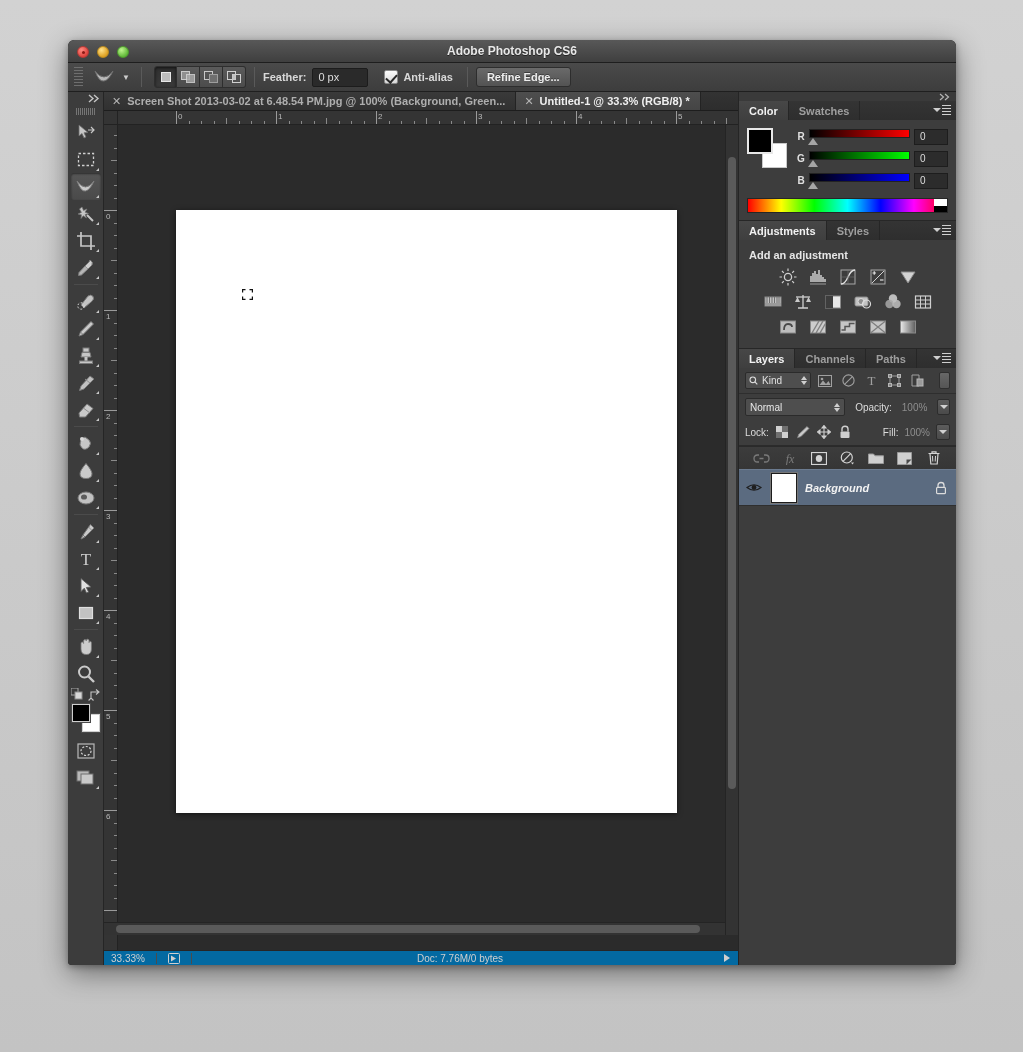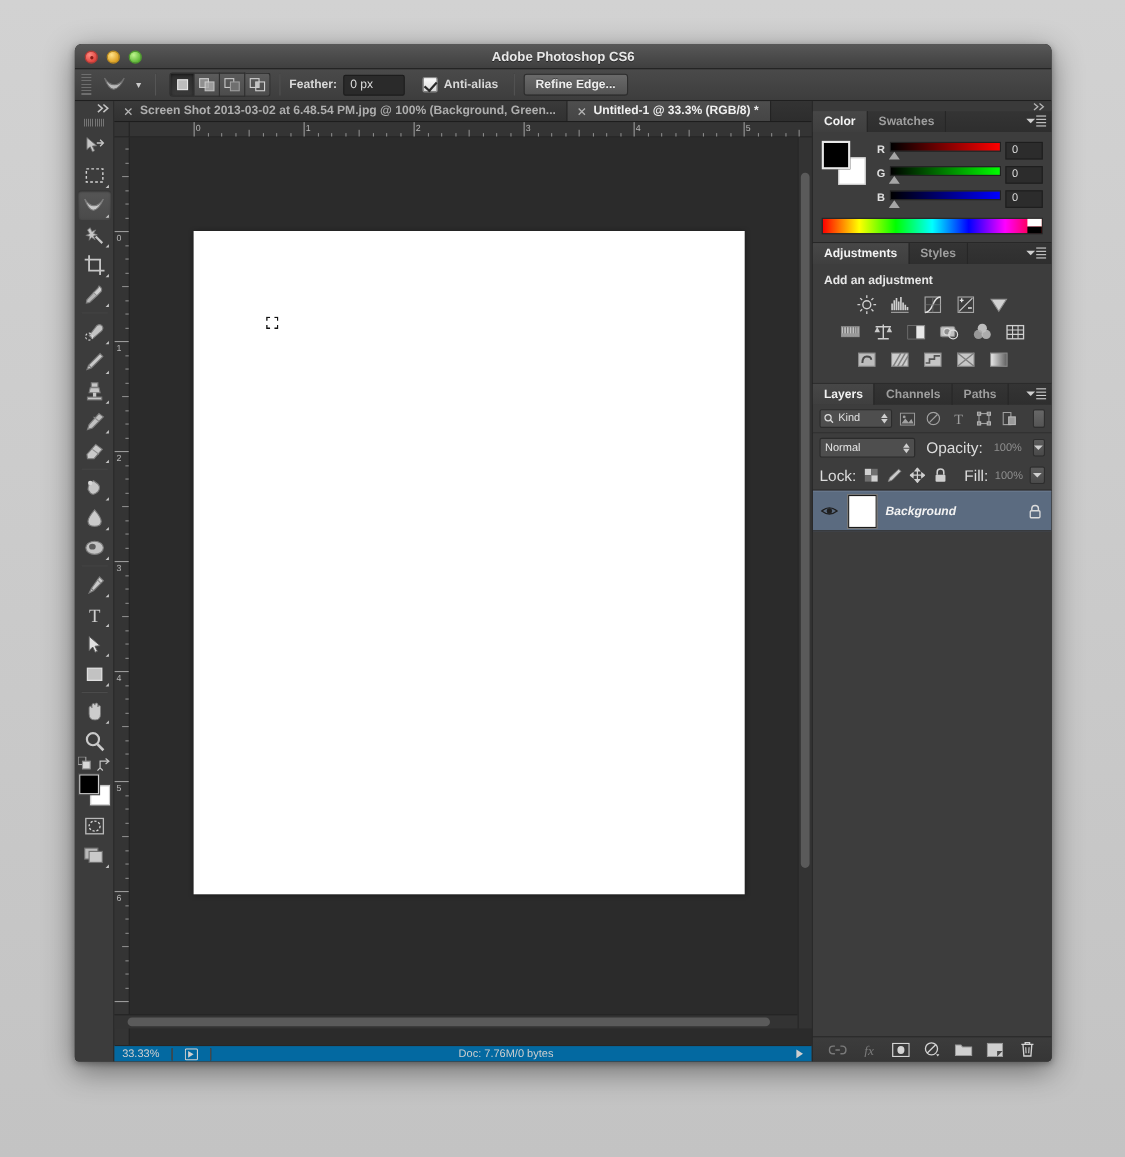--- a/index.html
+++ b/index.html
@@ -280,21 +280,21 @@
   .kind-sel .stepper i:last-child { width:0;height:0;border-left:3px solid transparent;border-right:3px solid transparent;border-top:4px solid #cfcfcf;}
   .filt-icon { width: 18px; height: 17px; display:flex; align-items:center; justify-content:center; }
   .filt-toggle { width: 11px; height: 17px; background: linear-gradient(#676767,#555); border:1px solid #2e2e2e; border-radius:2px; margin-left:auto; }
 
   .lyr-mode { display: flex; align-items: center; gap: 10px; padding: 4px 6px; background:#3d3d3d; }
   .mode-sel {
     display: flex; align-items: center; width: 112px; height: 18px;
     background: #4e4e4e; border: 1px solid #2b2b2b; border-radius: 2px;
     font-size: 10px; color: #e8e8e8; padding: 0 4px;
   }
-  .lbl { font-size: 14px; color: #dcdcdc; }
+  .lbl { font-size: 10px; color: #dcdcdc; }
   .num-dim { font-size: 10px; color: #8e8e8e; }
   .spin-btn { width:14px; height:16px; background: linear-gradient(#5c5c5c,#4a4a4a); border:1px solid #2d2d2d; border-radius:2px;
      display:flex; align-items:center; justify-content:center; }
   .spin-btn i { width:0;height:0;border-left:4px solid transparent;border-right:4px solid transparent;border-top:4px solid #d0d0d0; }
 
   .lyr-lock { display: flex; align-items: center; gap: 6px; padding: 4px 6px 5px; background:#3d3d3d; border-bottom:1px solid #2b2b2b; }
   .lock-ic { width: 15px; height: 15px; display:flex; align-items:center; justify-content:center; }
 
   #layerlist { flex: 1; background: #3d3d3d; overflow: hidden; }
   .layer-row {
@@ -1032,77 +1032,77 @@
                 <rect x="1.5" y="6.5" width="9" height="6.5" rx="1" fill="#cfcfcf"></rect>
               </svg>
           </div>
           <span class="lbl" style="margin-left:auto;">Fill:</span>
           <span class="num-dim">100%</span>
           <div class="spin-btn">
               <i></i>
             </div>
         </div>
 
+        <div id="layerfooter">
+          <div class="lf-ic dim">
+            <svg width="17" height="11" viewBox="0 0 17 11">
+                <path d="M6.5 5.5 L10.5 5.5 M6 2 L4.5 2 Q1 2 1 5.5 Q1 9 4.5 9 L6 9 M11 2 L12.5 2 Q16 2 16 5.5 Q16 9 12.5 9 L11 9" fill="none" stroke="#d4d4d4" stroke-width="1.3"></path>
+              </svg>
+          </div>
+          <div class="lf-ic dim">
+            <svg width="17" height="13" viewBox="0 0 17 13">
+                <text x="8" y="11" font-family="Liberation Serif, serif" font-style="italic" font-size="12" fill="#d4d4d4" text-anchor="middle">fx</text>
+              </svg>
+          </div>
+          <div class="lf-ic">
+            <svg width="16" height="13" viewBox="0 0 16 13">
+                <rect x="0.5" y="0.5" width="15" height="12" fill="none" stroke="#d4d4d4" stroke-width="1.2"></rect>
+                <ellipse cx="8" cy="6.5" rx="3.2" ry="3.6" fill="#d4d4d4"></ellipse>
+              </svg>
+          </div>
+          <div class="lf-ic">
+            <svg width="15" height="14" viewBox="0 0 15 14">
+                <circle cx="6.8" cy="6.5" r="5.5" fill="none" stroke="#d4d4d4" stroke-width="1.2"></circle>
+                <path d="M3 10.3 L10.6 2.7" stroke="#d4d4d4" stroke-width="1.2"></path>
+                <path d="M11 11.5 L14 11.5 L12.5 13.5Z" fill="#d4d4d4"></path>
+              </svg>
+          </div>
+          <div class="lf-ic">
+            <svg width="16" height="13" viewBox="0 0 16 13">
+                <path d="M0.5 11.5 L0.5 2 L5.5 2 L7 3.8 L15.5 3.8 L15.5 11.5Z" fill="#cfcfcf" stroke="#9a9a9a"></path>
+              </svg>
+          </div>
+          <div class="lf-ic">
+            <svg width="15" height="13" viewBox="0 0 15 13">
+                <path d="M0.5 0.5 L14.5 0.5 L14.5 12.5 L0.5 12.5Z" fill="#cfcfcf" stroke="#9a9a9a"></path>
+                <path d="M14.5 7.5 L9.5 12.5 L9.5 7.5Z" fill="#4a4a4a"></path>
+              </svg>
+          </div>
+          <div class="lf-ic">
+            <svg width="14" height="14" viewBox="0 0 14 14">
+                <path d="M1.5 2.5 L12.5 2.5 M3 2.5 L3.8 13 L10.2 13 L11 2.5 M5 2.5 L5 0.8 L9 0.8 L9 2.5" fill="none" stroke="#d4d4d4" stroke-width="1.2"></path>
+                <path d="M5.5 5 L5.8 10.5 M8.5 5 L8.2 10.5" stroke="#d4d4d4" stroke-width="1"></path>
+              </svg>
+          </div>
+        </div>
+
         <div id="layerlist">
           <div class="layer-row">
             <div class="eye-cell">
               <svg width="16" height="11" viewBox="0 0 16 11">
                   <path d="M1 5.5 Q8 0 15 5.5 Q8 11 1 5.5Z" fill="none" stroke="#1f1f1f" stroke-width="1.2"></path>
                   <circle cx="8" cy="5.5" r="2.4" fill="#1f1f1f"></circle>
                 </svg>
             </div>
             <div class="thumb"></div>
             <div class="layer-name">Background</div>
             <div style="width:18px; display:flex; justify-content:center;">
               <svg width="12" height="14" viewBox="0 0 12 14">
                   <path d="M3 6.5 L3 4.2 Q3 1.5 6 1.5 Q9 1.5 9 4.2 L9 6.5" fill="none" stroke="#dcdcdc" stroke-width="1.3"></path>
                   <rect x="1.6" y="6.3" width="8.8" height="6.4" rx="1" fill="none" stroke="#dcdcdc" stroke-width="1.2"></rect>
                 </svg>
             </div>
           </div>
         </div>
-
-        <div id="layerfooter">
-          <div class="lf-ic dim">
-            <svg width="17" height="11" viewBox="0 0 17 11">
-                <path d="M6.5 5.5 L10.5 5.5 M6 2 L4.5 2 Q1 2 1 5.5 Q1 9 4.5 9 L6 9 M11 2 L12.5 2 Q16 2 16 5.5 Q16 9 12.5 9 L11 9" fill="none" stroke="#d4d4d4" stroke-width="1.3"></path>
-              </svg>
-          </div>
-          <div class="lf-ic dim">
-            <svg width="17" height="13" viewBox="0 0 17 13">
-                <text x="8" y="11" font-family="Liberation Serif, serif" font-style="italic" font-size="12" fill="#d4d4d4" text-anchor="middle">fx</text>
-              </svg>
-          </div>
-          <div class="lf-ic">
-            <svg width="16" height="13" viewBox="0 0 16 13">
-                <rect x="0.5" y="0.5" width="15" height="12" fill="none" stroke="#d4d4d4" stroke-width="1.2"></rect>
-                <ellipse cx="8" cy="6.5" rx="3.2" ry="3.6" fill="#d4d4d4"></ellipse>
-              </svg>
-          </div>
-          <div class="lf-ic">
-            <svg width="15" height="14" viewBox="0 0 15 14">
-                <circle cx="6.8" cy="6.5" r="5.5" fill="none" stroke="#d4d4d4" stroke-width="1.2"></circle>
-                <path d="M3 10.3 L10.6 2.7" stroke="#d4d4d4" stroke-width="1.2"></path>
-                <path d="M11 11.5 L14 11.5 L12.5 13.5Z" fill="#d4d4d4"></path>
-              </svg>
-          </div>
-          <div class="lf-ic">
-            <svg width="16" height="13" viewBox="0 0 16 13">
-                <path d="M0.5 11.5 L0.5 2 L5.5 2 L7 3.8 L15.5 3.8 L15.5 11.5Z" fill="#cfcfcf" stroke="#9a9a9a"></path>
-              </svg>
-          </div>
-          <div class="lf-ic">
-            <svg width="15" height="13" viewBox="0 0 15 13">
-                <path d="M0.5 0.5 L14.5 0.5 L14.5 12.5 L0.5 12.5Z" fill="#cfcfcf" stroke="#9a9a9a"></path>
-                <path d="M14.5 7.5 L9.5 12.5 L9.5 7.5Z" fill="#4a4a4a"></path>
-              </svg>
-          </div>
-          <div class="lf-ic">
-            <svg width="14" height="14" viewBox="0 0 14 14">
-                <path d="M1.5 2.5 L12.5 2.5 M3 2.5 L3.8 13 L10.2 13 L11 2.5 M5 2.5 L5 0.8 L9 0.8 L9 2.5" fill="none" stroke="#d4d4d4" stroke-width="1.2"></path>
-                <path d="M5.5 5 L5.8 10.5 M8.5 5 L8.2 10.5" stroke="#d4d4d4" stroke-width="1"></path>
-              </svg>
-          </div>
-        </div>
       </div>
     </div>
   </div>
 </div>
 
 </body></html>

